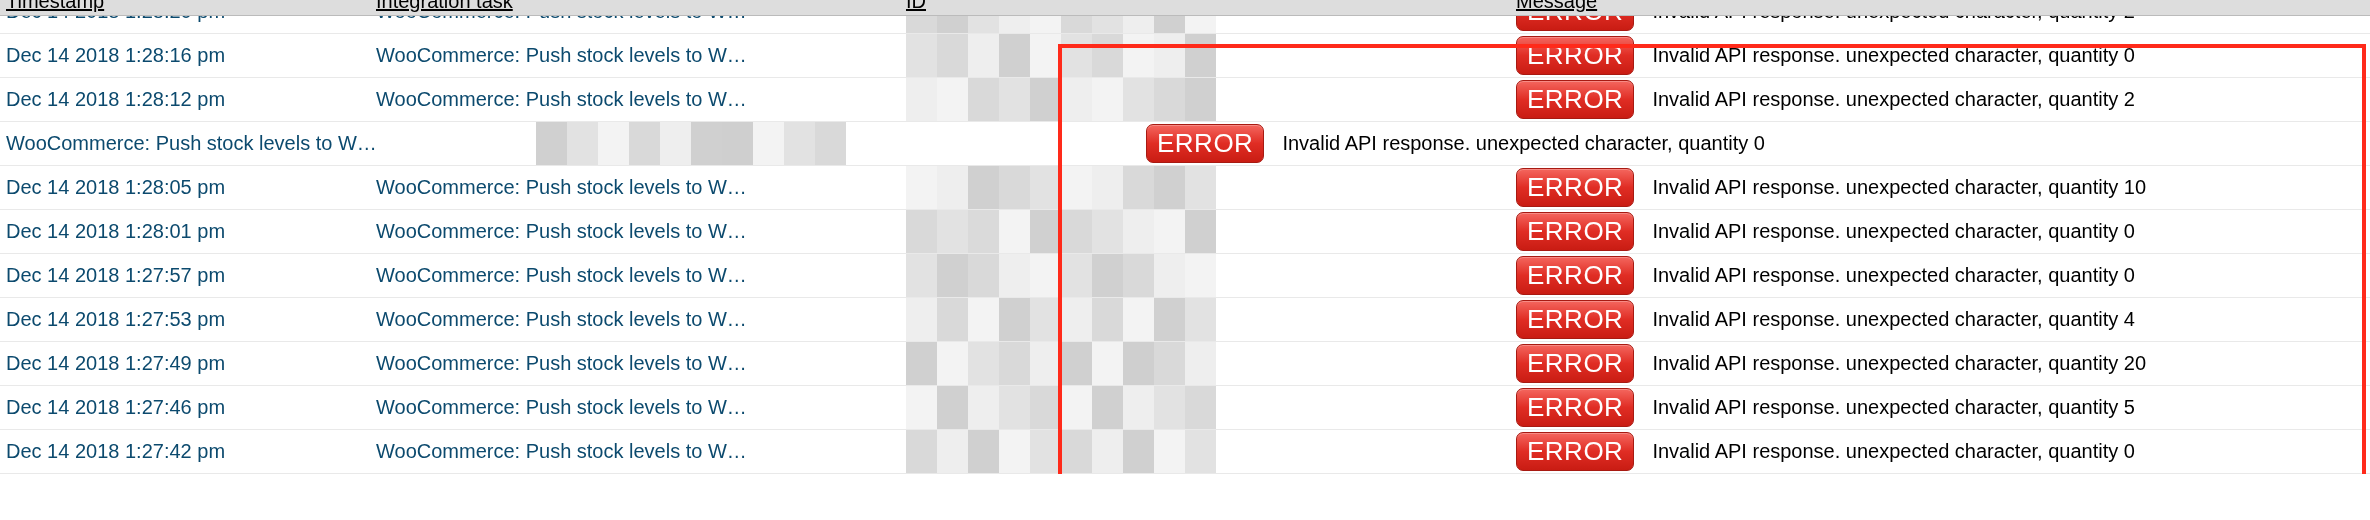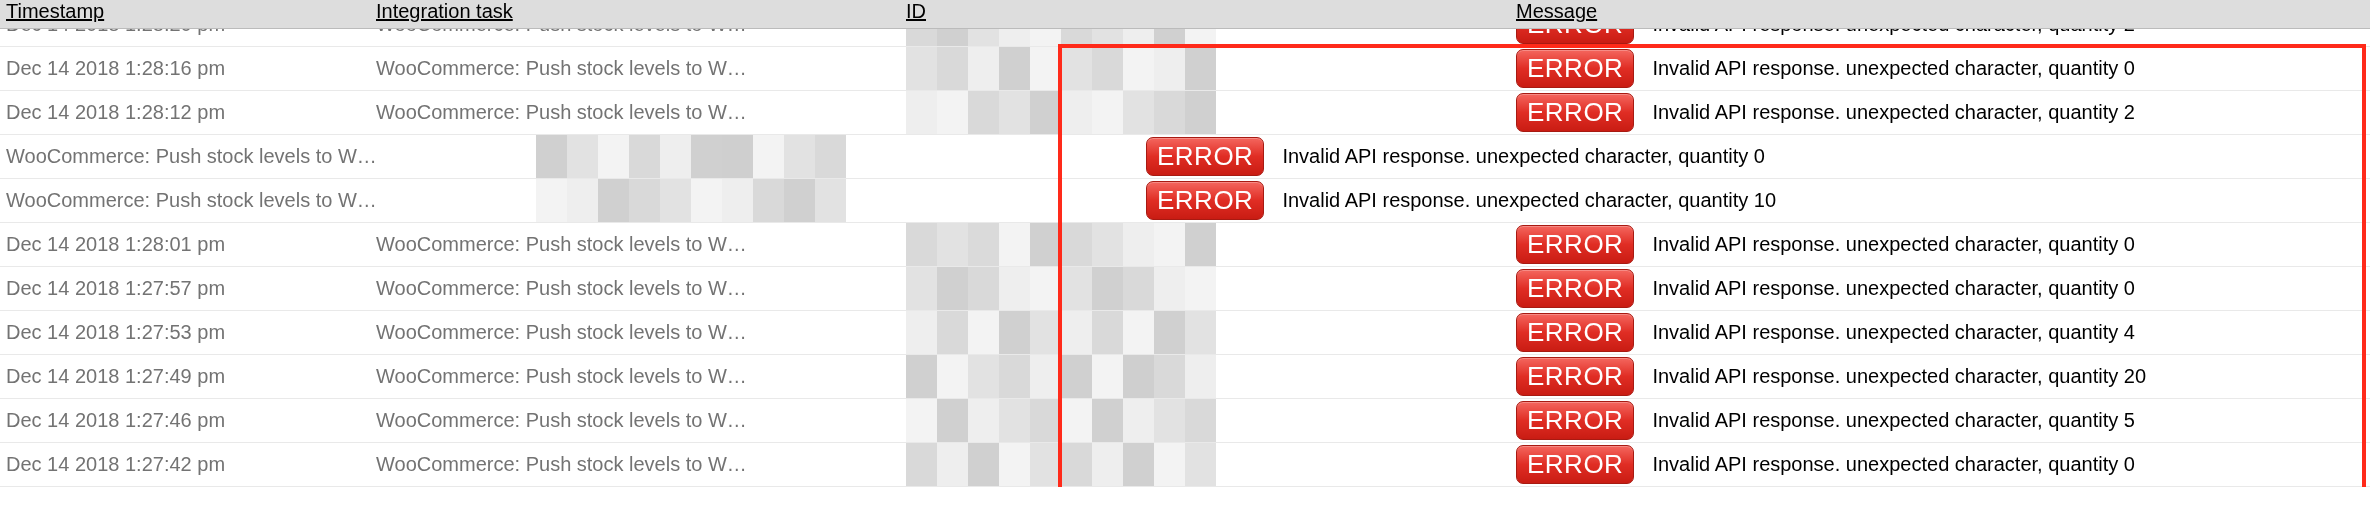--- a/index.html
+++ b/index.html
@@ -11,21 +11,22 @@
       font-family: -apple-system, BlinkMacSystemFont, "Helvetica Neue", Helvetica, Arial, sans-serif;
       font-size: 20px;
       background: #fff;
       width: 2370px;
       overflow: hidden;
     }
     .header-row {
       display: flex;
       background: #dddddd;
       border-bottom: 1px solid #bbb;
-      height: 29px;
+      height: 16px;
+      align-items: flex-end;
     }
     .header-cell {
       text-decoration: underline;
       font-weight: 400;
       color: #000;
       padding-bottom: 2px;
       padding-left: 6px;
       white-space: nowrap;
       overflow: hidden;
     }
@@ -49,21 +50,21 @@
       display: flex;
       height: 44px;
       align-items: center;
       border-bottom: 1px solid #e9e9e9;
     }
     .cell {
       padding-left: 6px;
       white-space: nowrap;
       overflow: hidden;
       text-overflow: ellipsis;
-      color: #737373;
+      color: #0c4a6e;
     }
     .cell-id {
       padding-left: 6px;
       height: 100%;
       display: flex;
       align-items: stretch;
     }
     .pixelated {
       display: flex;
       width: 310px;
@@ -213,20 +214,21 @@
           <span class="px-a"></span>
       </div>
     </div>
     <div class="message-cell col-message">
       <span class="error-badge">ERROR</span>
       <span>Invalid API response. unexpected character, quantity 0</span>
     </div>
   </div>
 
   <div class="data-row">
+    <div class="cell col-timestamp">Dec 14 2018 1:28:05 pm</div>
     <div class="cell col-task">WooCommerce: Push stock levels to W…</div>
     <div class="cell-id col-id">
       <div class="pixelated">
         <span class="px-e"></span>
           <span class="px-b"></span>
           <span class="px-d"></span>
           <span class="px-a"></span>
           <span class="px-c"></span>
           <span class="px-e"></span>
           <span class="px-b"></span>

